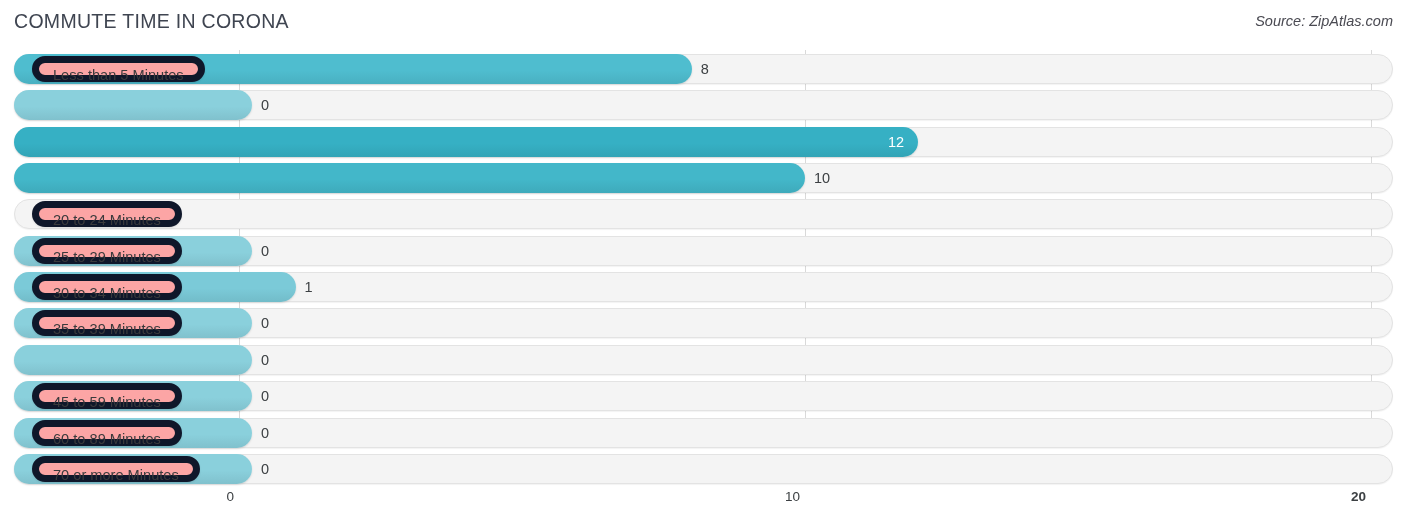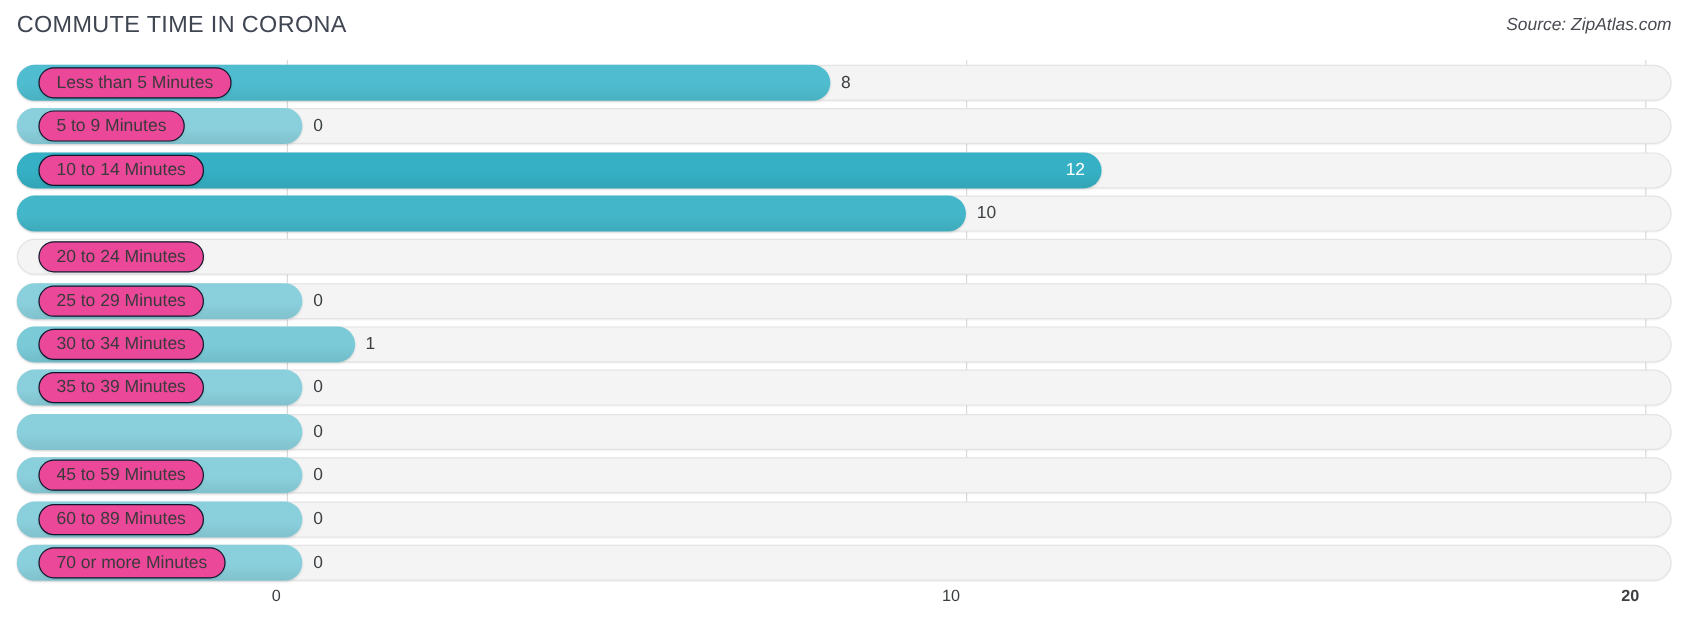--- a/index.html
+++ b/index.html
@@ -102,22 +102,22 @@
     line-height: 30px;
     font-size: 14.5px;
     color: #3c4043;
     white-space: nowrap;
   }
   .cat-pill {
     position: absolute;
     left: 32px;
     top: 2px;
     height: 26px;
-    background: #ec4899;
-    border: 1px solid #0f172a;
+    background: #fca5a5;
+    border: 7px solid #0f172a;
     border-radius: 14px;
     box-sizing: border-box;
     padding: 0 14px;
     line-height: 24px;
     font-size: 14.6px;
     color: #3a3a3c;
     white-space: nowrap;
     box-shadow: 0 1px 2px rgba(0,0,0,0.10);
   }
   
@@ -155,28 +155,26 @@
         <div class="row" style="top: 4px; width: 1406px;">
           <div class="track"></div>
           <div class="bar" style="width: 677.8px; background: linear-gradient(rgb(79, 189, 207) 0%, rgb(79, 189, 207) 55%, rgb(73, 176, 193) 100%);"></div>
           <span class="bar-outer-value" style="left: 700.8px;">8</span>
           <div class="cat-pill">Less than 5 Minutes</div>
         </div>
         <div class="row" style="top: 40.35px; width: 1406px;">
           <div class="track"></div>
           <div class="bar" style="width: 238px; background: linear-gradient(rgb(138, 208, 220) 0%, rgb(138, 208, 220) 55%, rgb(128, 193, 205) 100%);"></div>
           <span class="bar-outer-value" style="left: 261px;">0</span>
-          <div class="cat-pill">5 to 9 Minutes</div>
         </div>
         <div class="row" style="top: 76.7px; width: 1406px;">
           <div class="track"></div>
           <div class="bar" style="width: 904.2px; background: linear-gradient(rgb(54, 176, 196) 0%, rgb(54, 176, 196) 55%, rgb(50, 164, 182) 100%); text-align: right;">
             <span class="bar-inner-value">12</span>
           </div>
-          <div class="cat-pill">10 to 14 Minutes</div>
         </div>
         <div class="row" style="top: 113.05px; width: 1406px;">
           <div class="track"></div>
           <div class="bar" style="width: 791px; background: linear-gradient(rgb(67, 183, 201) 0%, rgb(67, 183, 201) 55%, rgb(62, 170, 187) 100%);"></div>
           <span class="bar-outer-value" style="left: 814px;">10</span>
         </div>
         <div class="row" style="top: 149.4px; width: 1406px;">
           <div class="track"></div>
           <div class="cat-pill">20 to 24 Minutes</div>
         </div>

